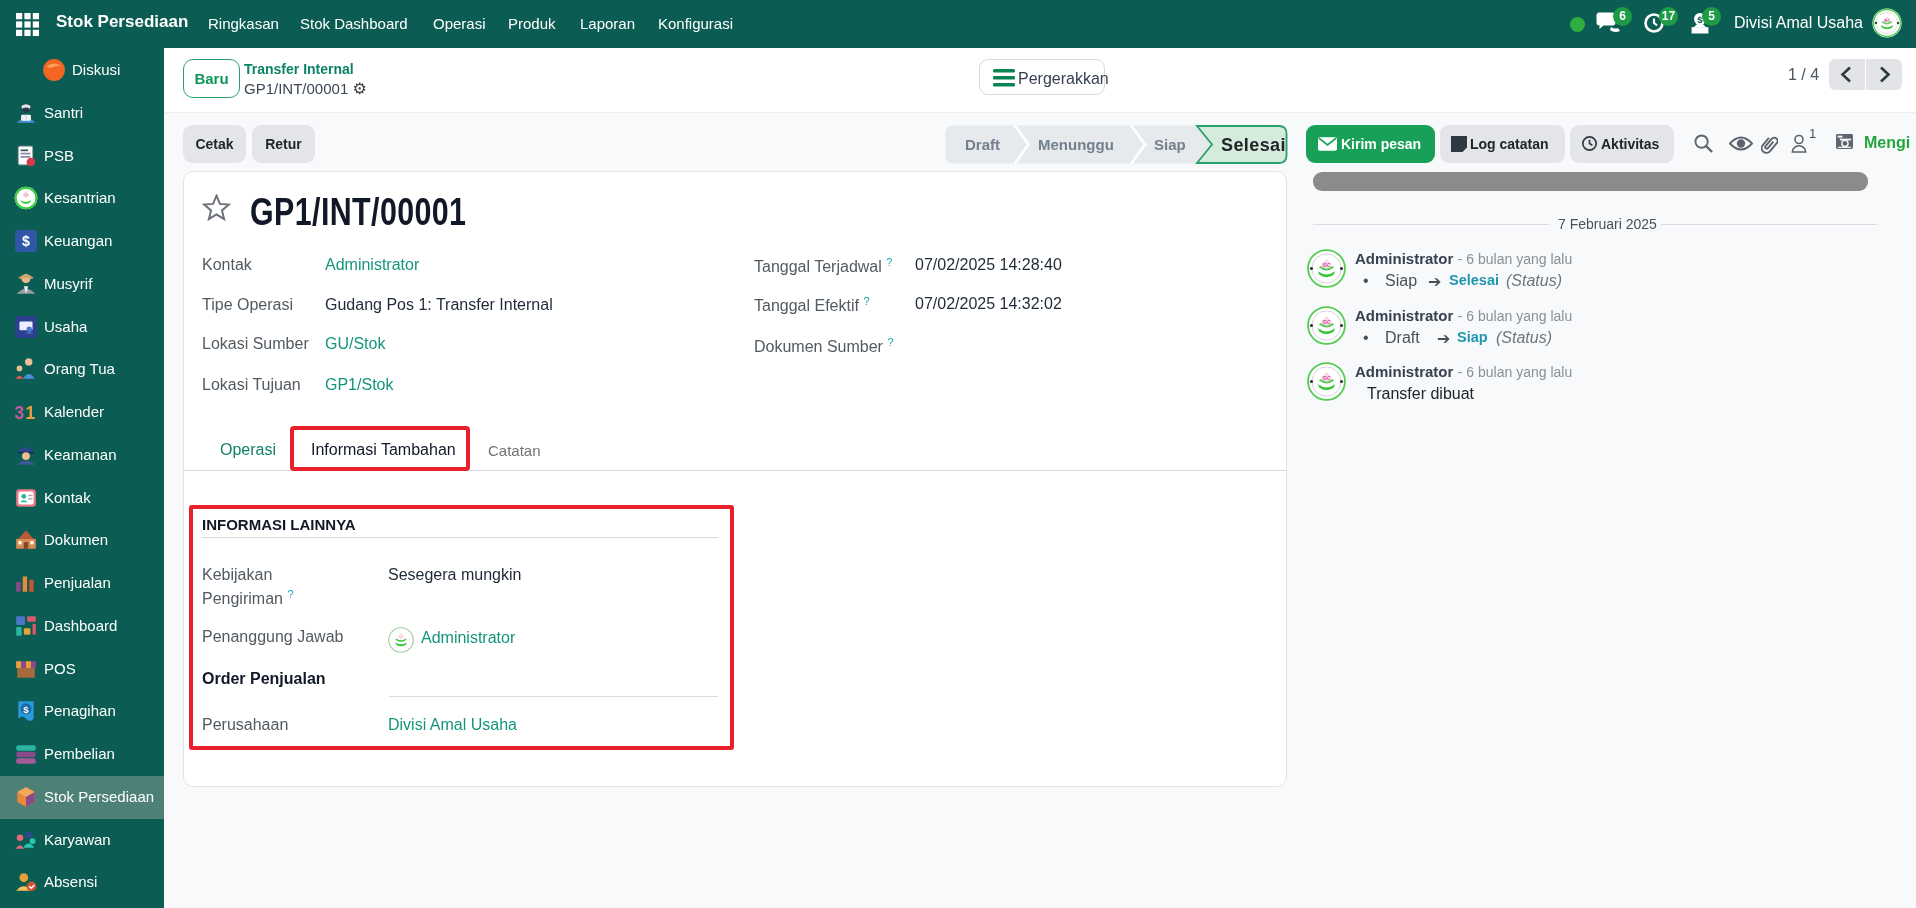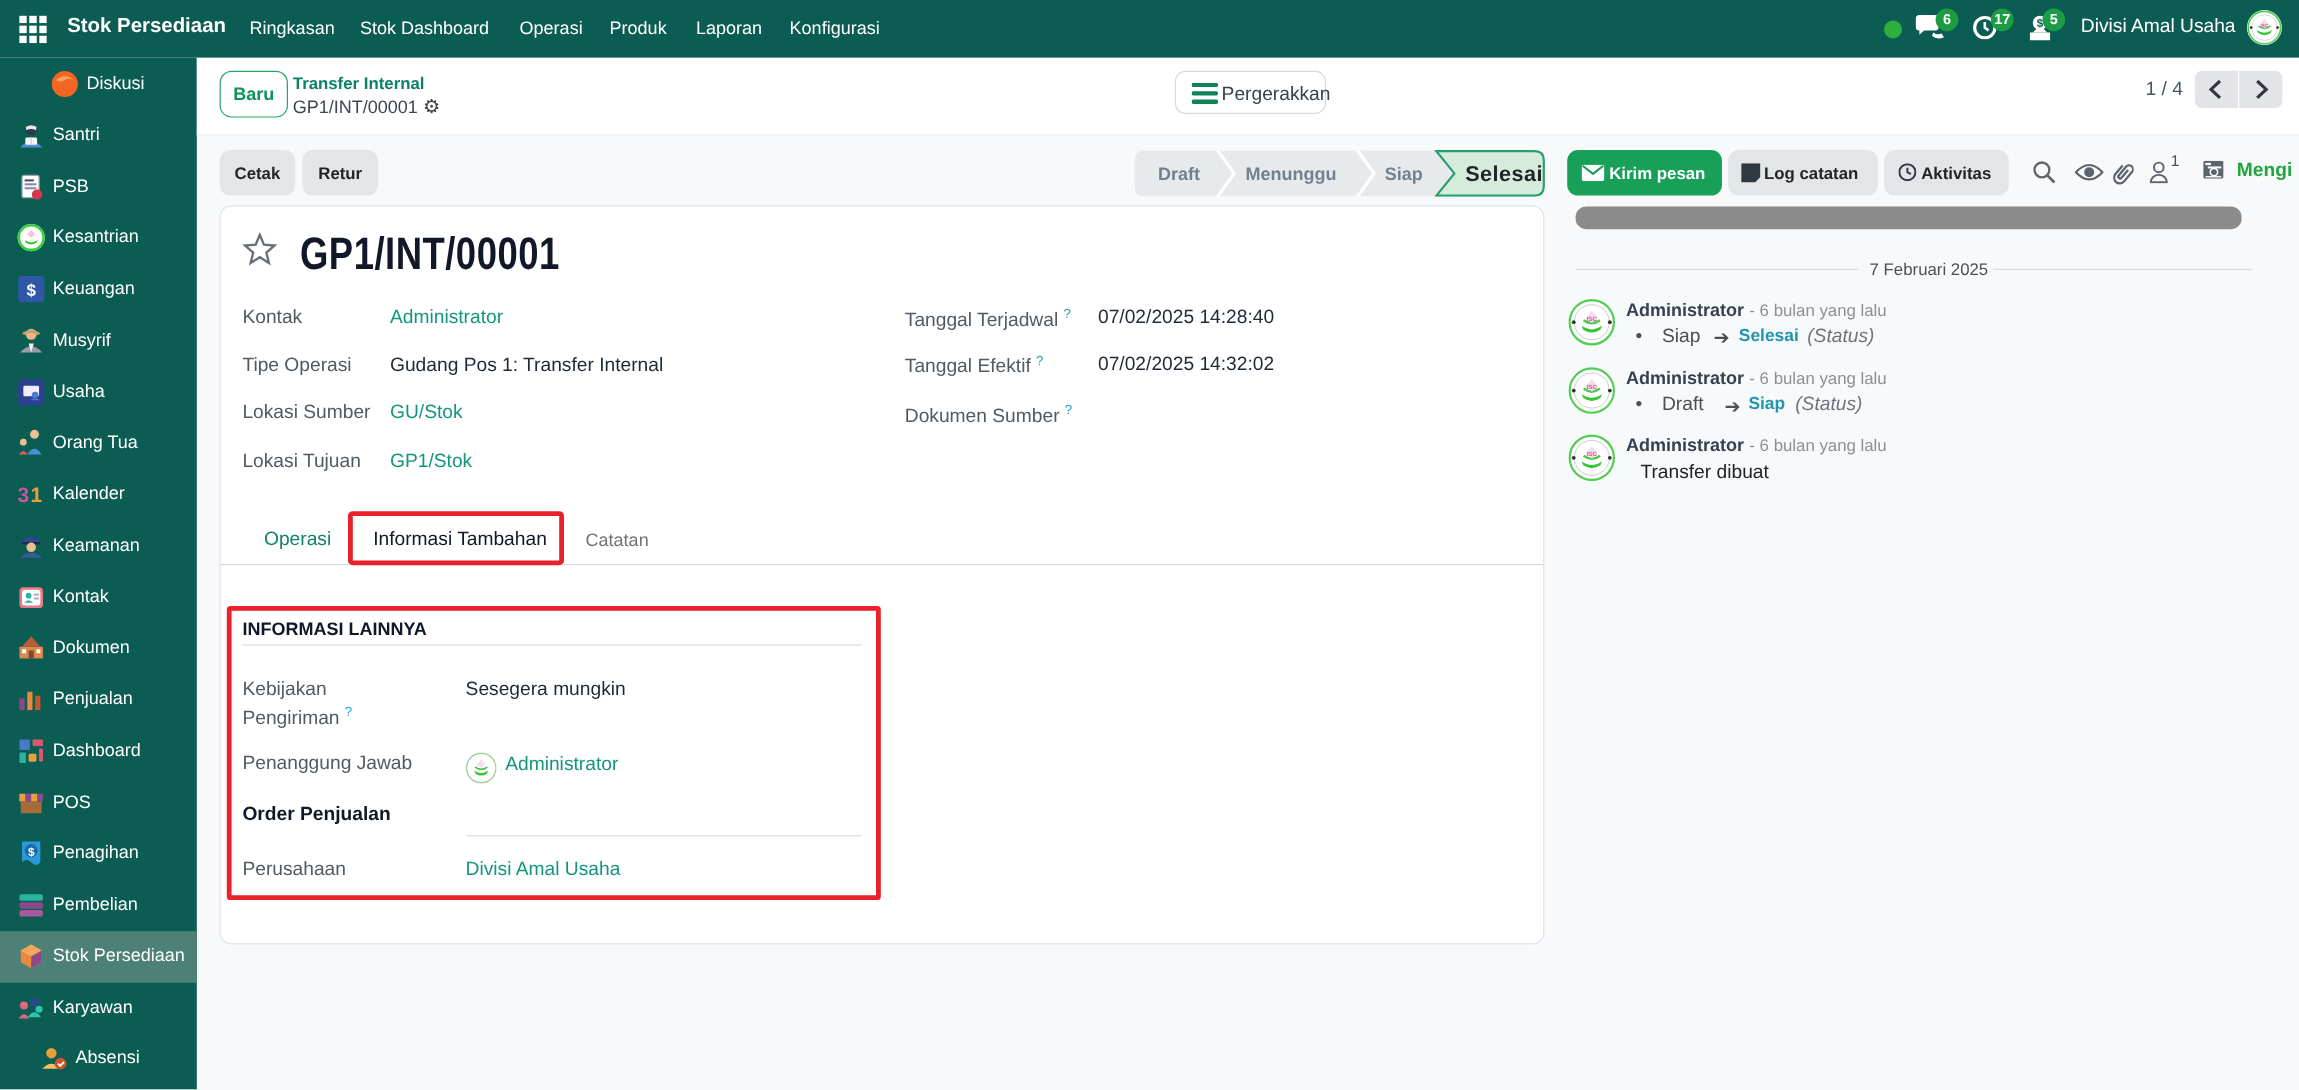--- a/index.html
+++ b/index.html
@@ -284,21 +284,21 @@
       <div class="sitem" style="top:771px;">
         <div class="ico"><svg width="24" height="24" viewBox="0 0 22 22">
             <circle cx="5.5" cy="9" r="3" fill="#e06a7a"></circle>
             <circle cx="13.5" cy="6.5" r="3.4" fill="#2a4a8a"></circle>
             <circle cx="17" cy="12" r="2.7" fill="#2bc5b0"></circle>
             <path d="M1.5 19 q4 -6.5 8 0 z" fill="#e06a7a"></path>
             <path d="M8.5 18 q5 -7.5 10 0 z" fill="#2bc5b0"></path>
           </svg></div>
         <div class="lbl">Karyawan</div>
       </div>
-      <div class="sitem" style="top:813px;margin-left:19px;">
+      <div class="sitem" style="top:813px;">
         <div class="ico"><svg width="24" height="24" viewBox="0 0 22 22">
             <circle cx="9" cy="7" r="4" fill="#e8a03c"></circle>
             <path d="M2 19 q7 -8 14 0 z" fill="#f2c05c"></path>
             <circle cx="16" cy="15" r="4.5" fill="#c8552e"></circle>
             <path d="M14 15 l1.7 1.7 3 -3" stroke="#fff" stroke-width="1.4" fill="none"></path>
           </svg></div>
         <div class="lbl">Absensi</div>
       </div>
     </div>
 

